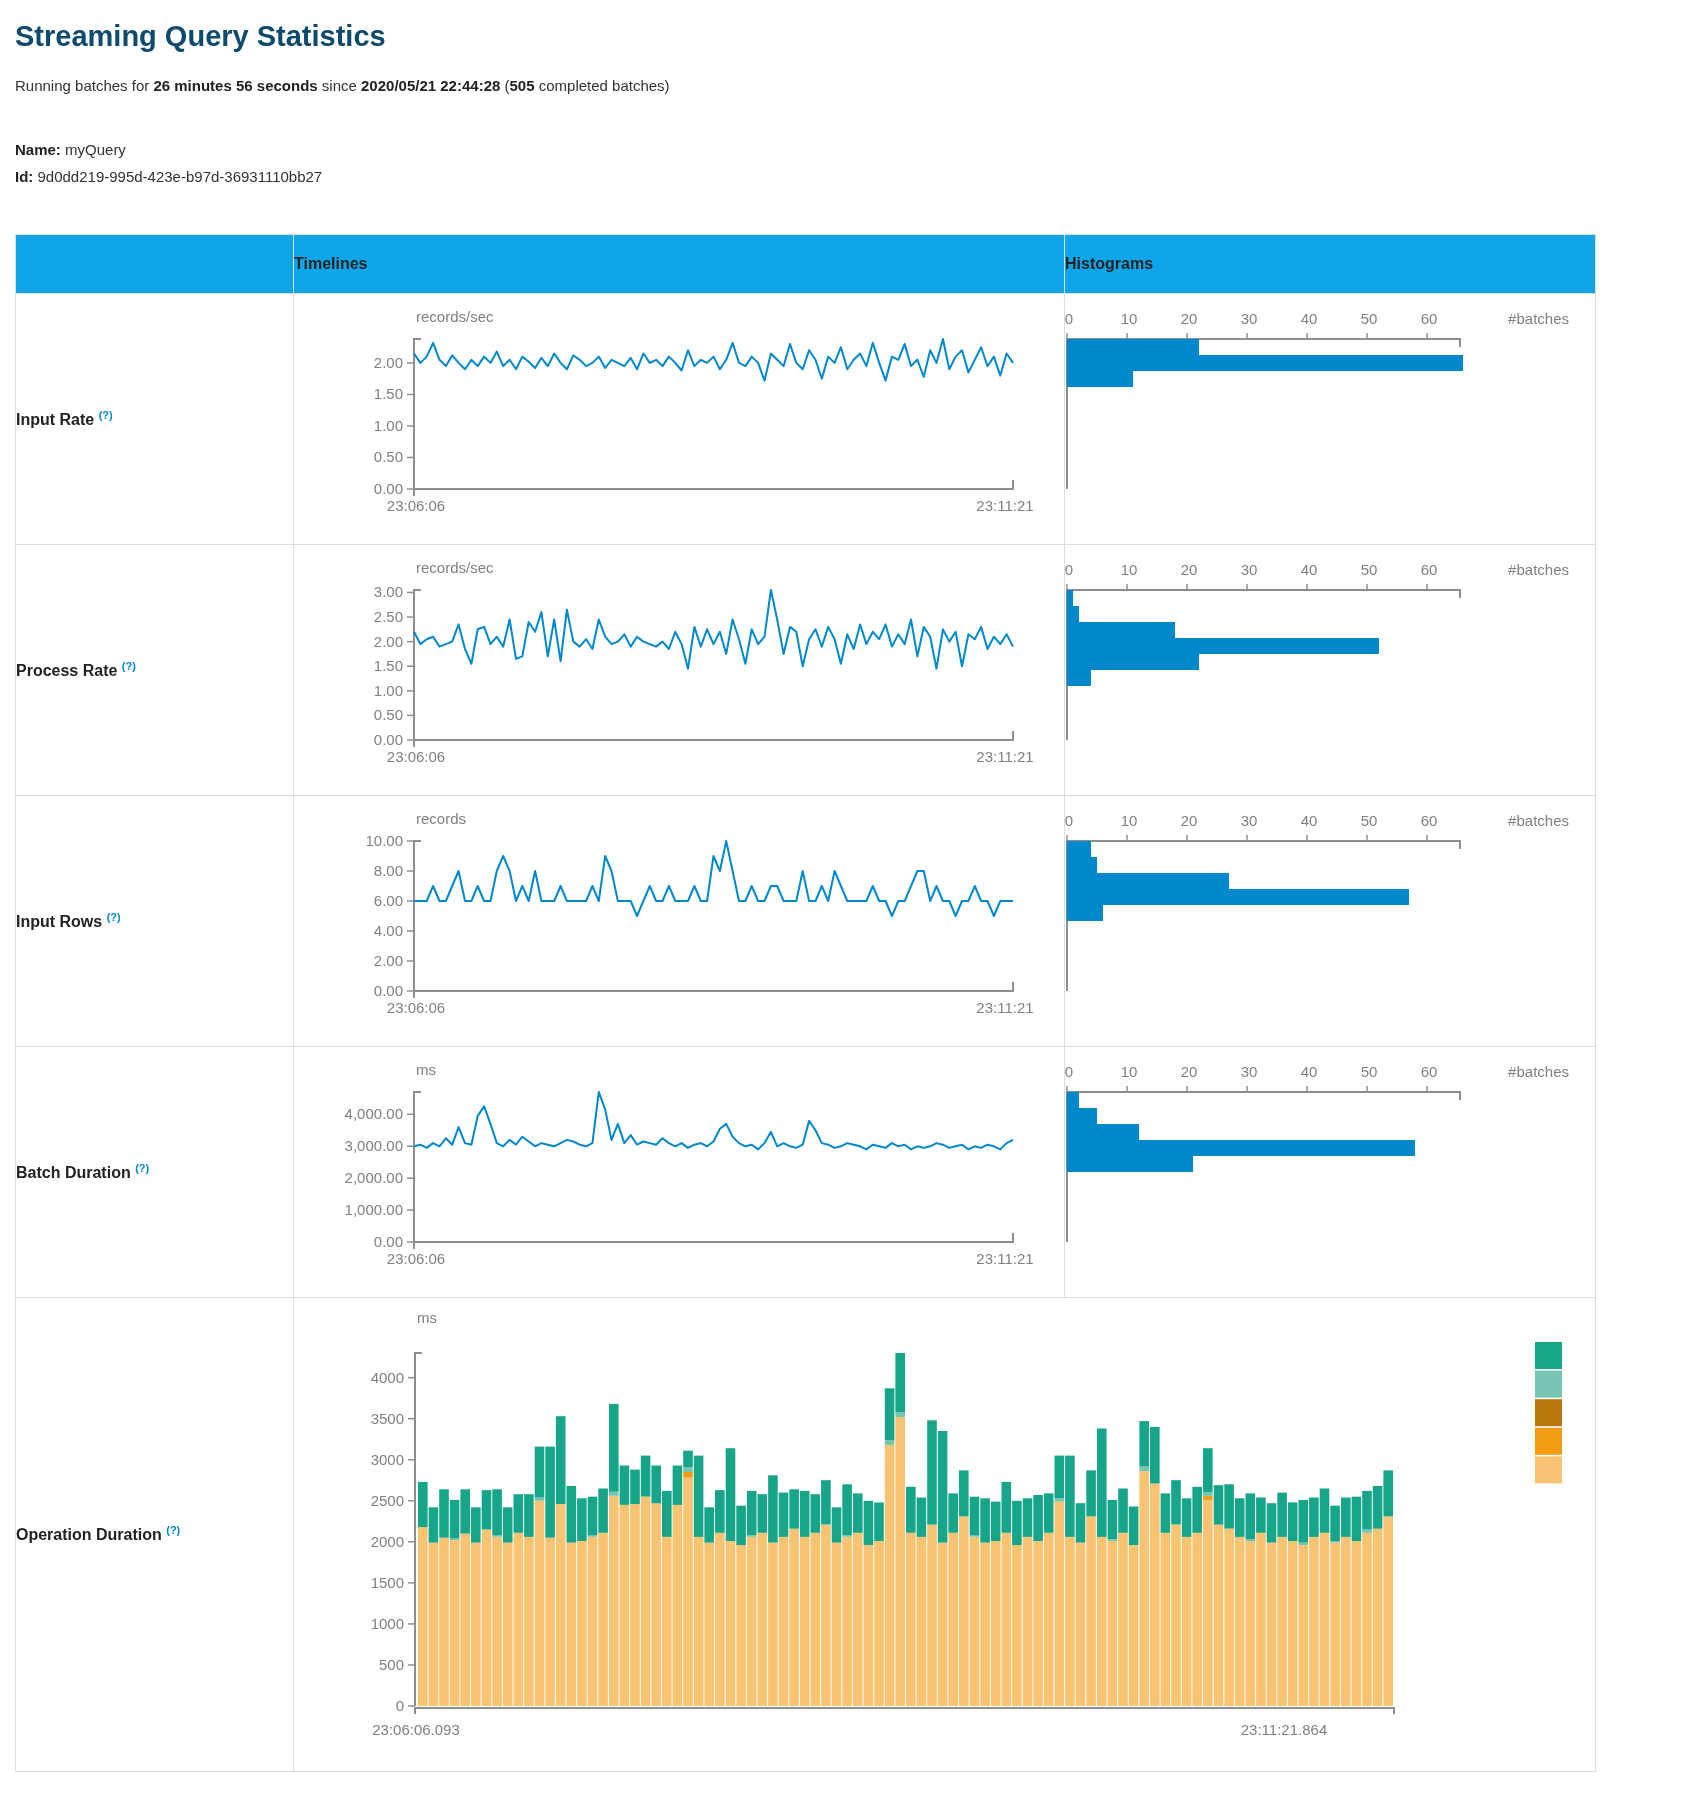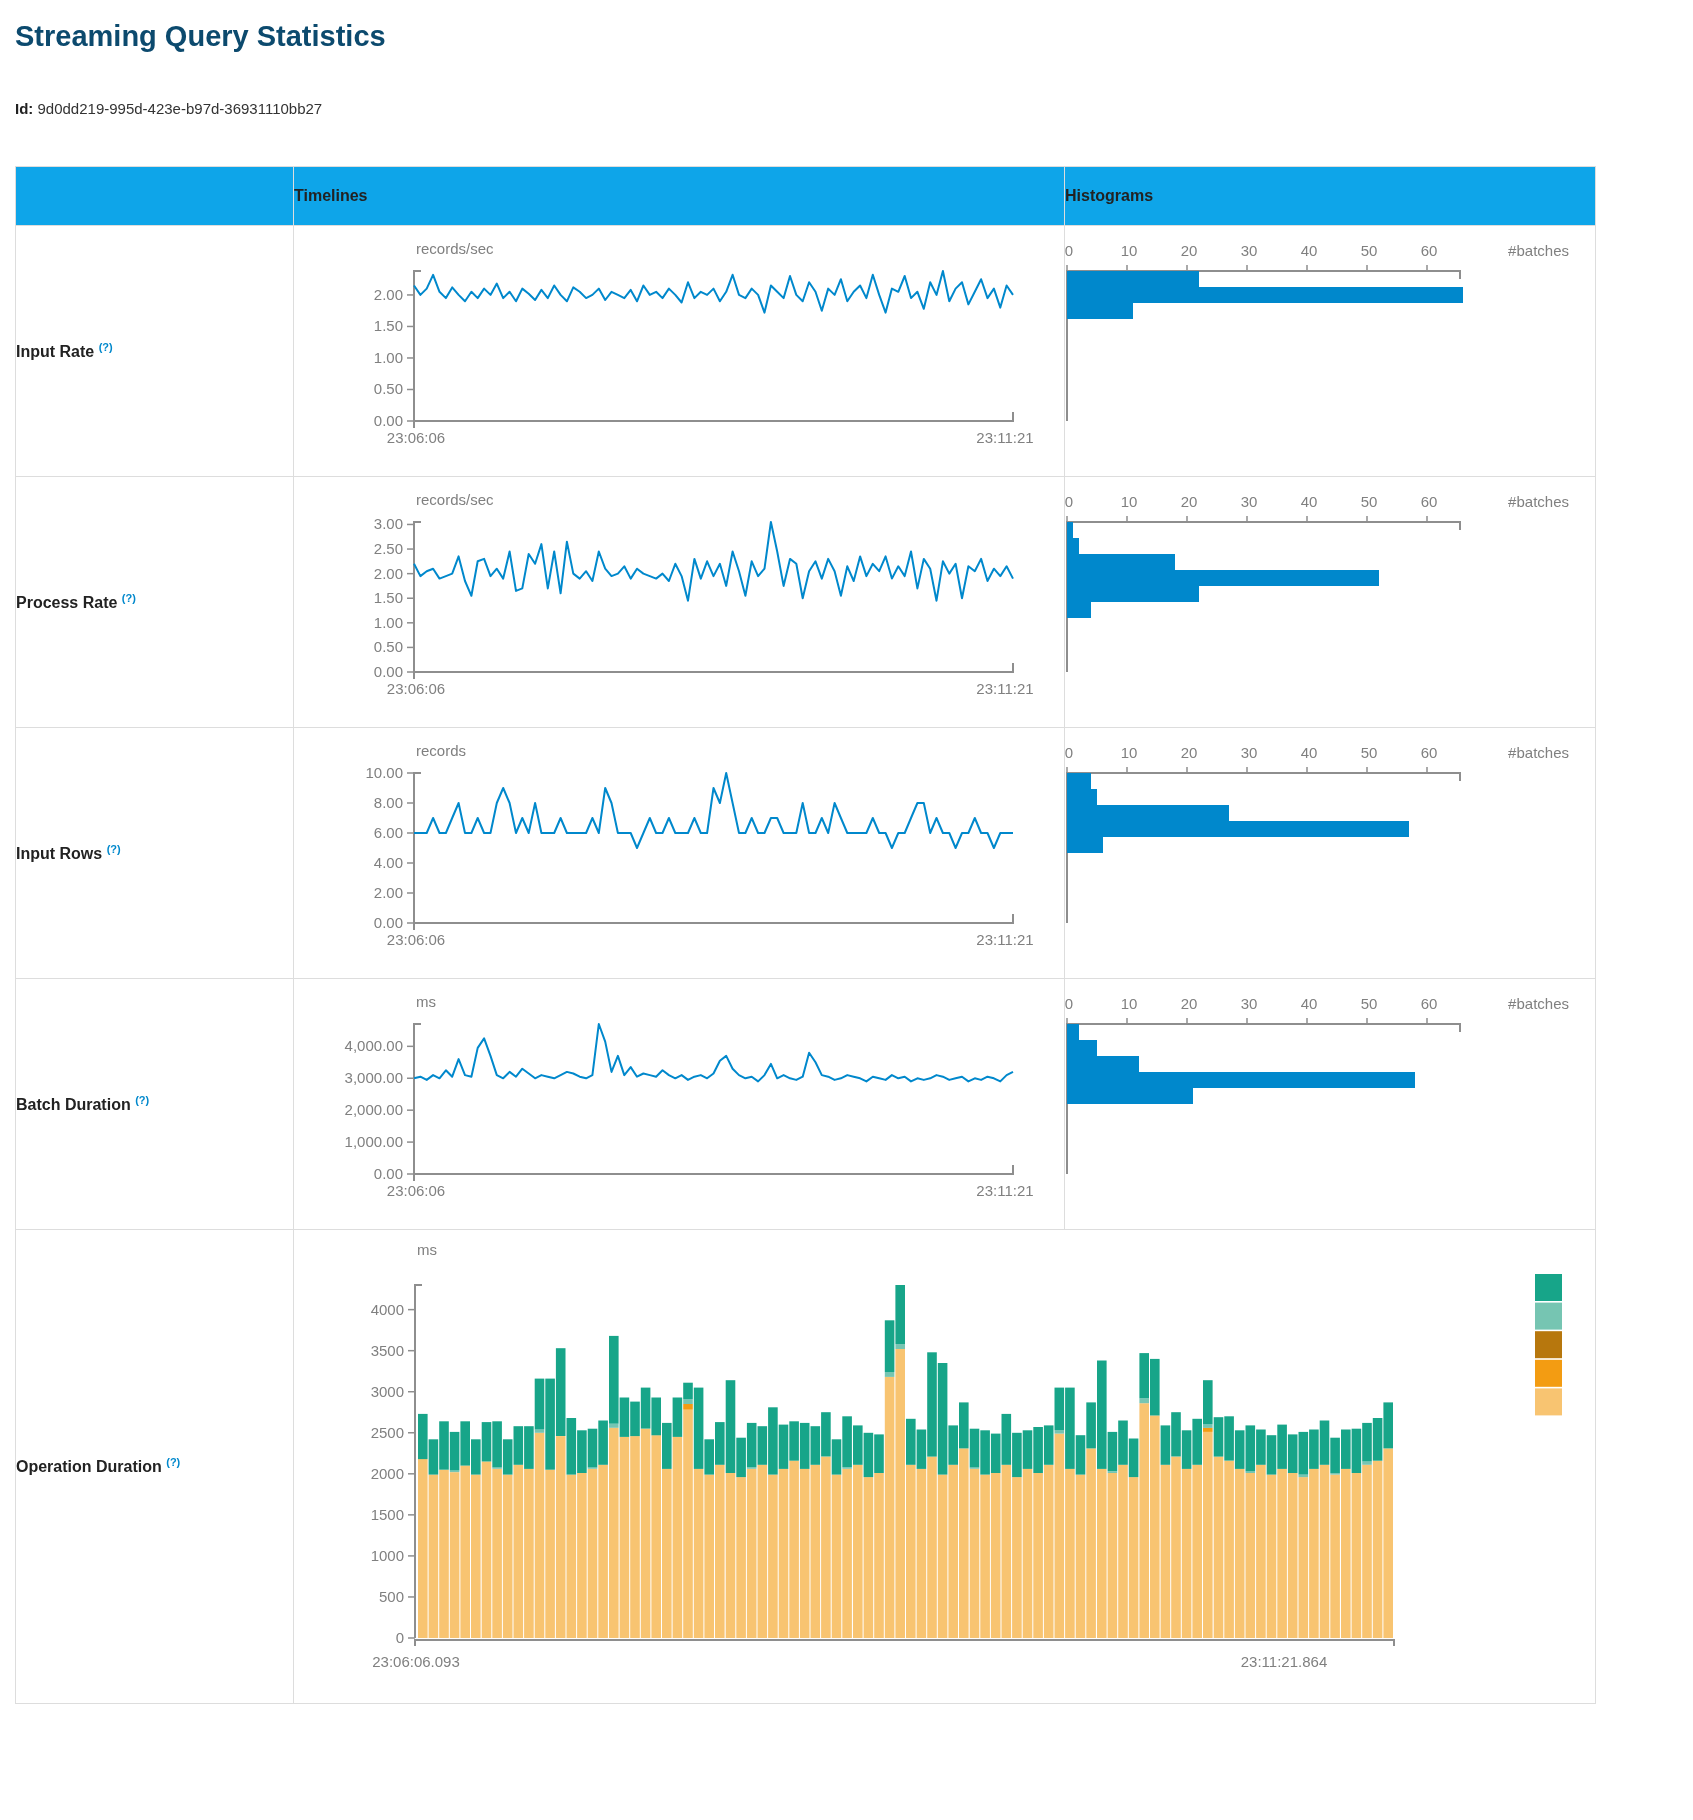--- a/index.html
+++ b/index.html
@@ -20,22 +20,24 @@
   svg text{font-family:"Liberation Sans",sans-serif;font-size:15px;fill:#808080;}
   .axis{stroke:#8e8e8e;stroke-width:2;fill:none;}
   .tick{stroke:#8e8e8e;stroke-width:1.5;}
 </style>
 </head>
 <body>
 
 <div class="content">
   <h1>Streaming Query Statistics</h1>
 
+  <p class="subtitle"><span>Running batches for </span><b>26 minutes 56 seconds</b><span> since </span><b>2020/05/21 22:44:28</b><span> (</span><b>505</b><span> completed batches)</span></p>
 
   <div class="qinfo">
+    <div><b>Name:</b> <span>myQuery</span></div>
     <div><b>Id:</b> <span>9d0dd219-995d-423e-b97d-36931110bb27</span></div>
   </div>
 
   <table class="stats">
     <colgroup>
         <col style="width:278px">
         <col style="width:770px">
         <col style="width:530px">
       </colgroup>
     <thead>

